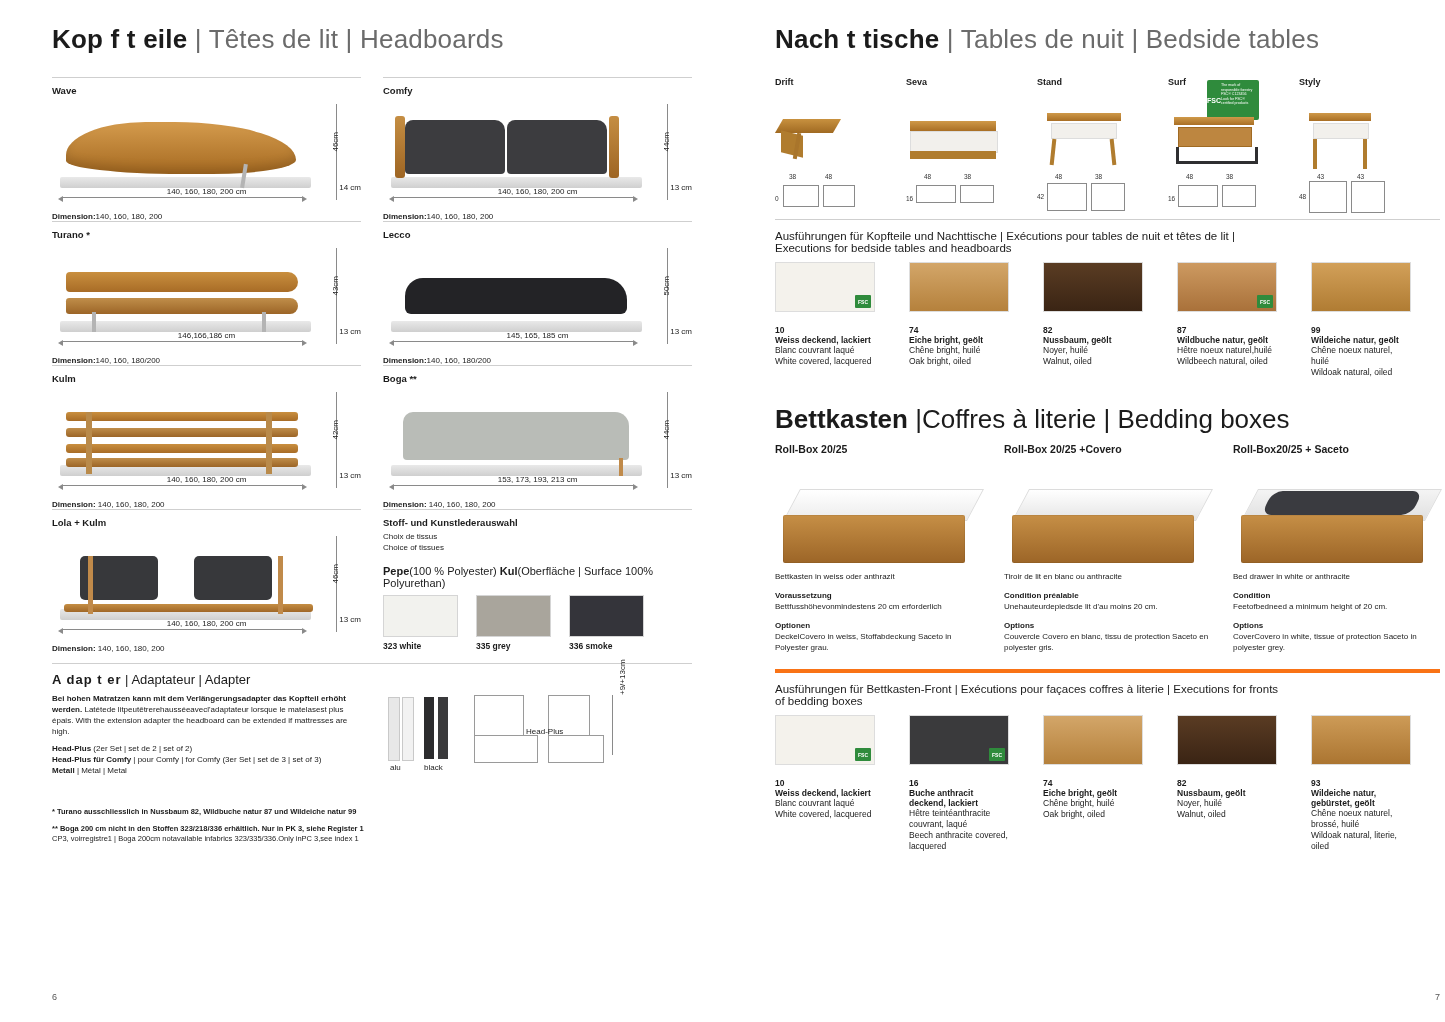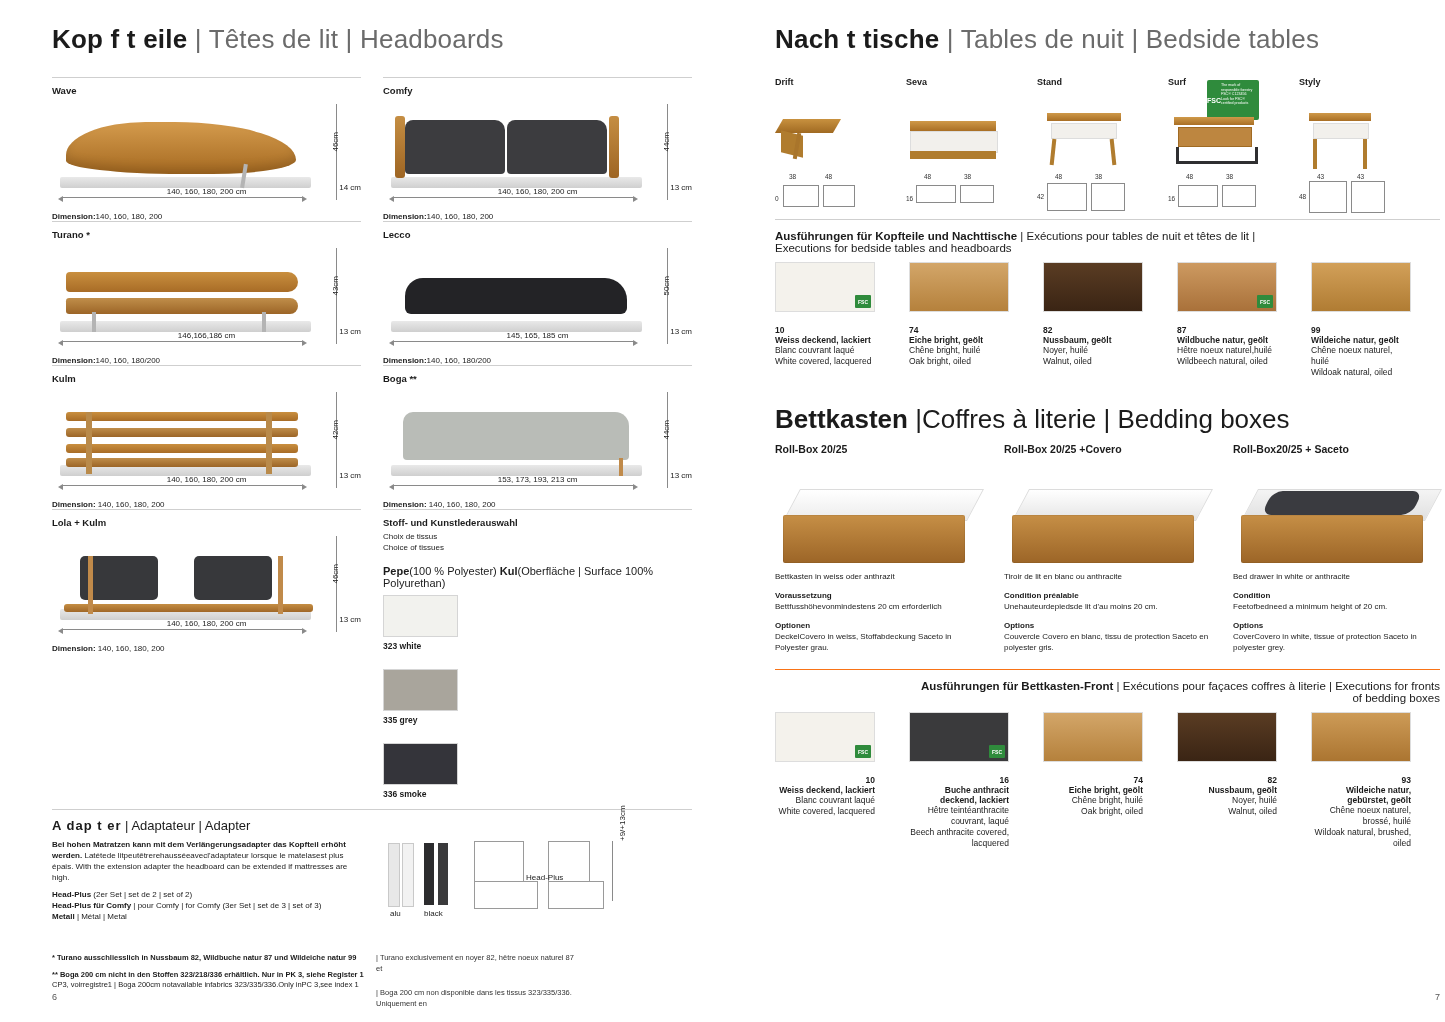--- a/index.html
+++ b/index.html
@@ -59,21 +59,21 @@
   .lecco-pad{position:absolute;left:22px;top:36px;width:222px;height:36px;background:#232326;border-radius:18px 22px 6px 6px;}
   .boga-pad{position:absolute;left:20px;top:26px;width:226px;height:48px;background:#b9bcb7;border-radius:10px 14px 4px 4px;}
   .lola-pad{position:absolute;top:26px;width:78px;height:44px;background:#37383b;border-radius:5px;}
   .lola-rail{position:absolute;left:12px;right:48px;top:74px;height:8px;background:linear-gradient(180deg,#c58e43,#a06727);border-radius:3px;}
 
   
   .stoff-title{font-size:9.5px;font-weight:700;margin:3px 0 3px 0;}
   .stoff-sub{font-size:8px;line-height:11px;color:#222;}
   .stoff-note{font-size:11px;margin:12px 0 6px 0;}
   .stoff-note b{font-weight:700;}
-  .swatches{display:flex;gap:18px;flex-direction:column;}
+  .swatches{display:flex;gap:18px;}
   .sw{width:75px;}
   .sw-box{height:40px;border:1px solid #d5d5d5;}
   .sw-lab{font-size:8.5px;font-weight:700;margin-top:4px;}
 
   
   .adapter{border-top:1px solid #cfcfcf;margin-top:10px;padding-top:8px;}
   .adapter h2{font-size:13px;font-weight:400;margin:0 0 6px 0;}
   .adapter h2 b{font-weight:700;letter-spacing:1px;}
   .adapter-body{display:flex;gap:16px;}
   .ad-text{width:312px;font-size:8px;line-height:11px;}
@@ -85,21 +85,21 @@
   .night-row{display:flex;gap:0;}
   .night-cell{width:131px;}
   .night-name{font-size:9px;font-weight:700;margin-bottom:6px;}
   .tiny{font-size:6.5px;color:#333;}
 
   .fsc{position:absolute;width:52px;height:40px;background:#2f8b3c;color:#fff;border-radius:2px;display:flex;}
   .fsc .mark{width:20px;display:flex;align-items:center;justify-content:center;font-size:7px;font-weight:700;}
   .fsc .txt{font-size:3.6px;line-height:4.6px;padding:3px 2px 0 0;}
 
   .exec-head{font-size:11.5px;font-weight:700;margin:0;}
-  .exec-head span{font-weight:700;}
+  .exec-head span{font-weight:400;}
   .exec-sub{font-size:11.5px;font-weight:400;margin:0 0 8px 0;}
   .mat-row{display:flex;gap:34px;}
   .mat{width:100px;}
   .mat-box{height:48px;border:1px solid #ddd;position:relative;}
   .mat-num{font-size:8.5px;font-weight:700;margin-top:13px;}
   .mat-l1{font-size:8.5px;font-weight:700;}
   .mat-l2,.mat-l3{font-size:8.5px;font-weight:400;line-height:11px;}
   .fsc-sm{position:absolute;right:3px;bottom:3px;width:16px;height:13px;background:#2f8b3c;color:#fff;font-size:5px;display:flex;align-items:center;justify-content:center;border-radius:1px;font-weight:700;}
 
   h1.bett{font-size:26px;font-weight:400;margin:26px 0 8px 0;}
@@ -326,24 +326,20 @@
           <div style="position:absolute;left:232px;top:2px;height:60px;border-left:1px solid #8a8a8a;"></div>
         </div>
       </div>
 
       <div style="display:flex;gap:12px;margin-top:4px;">
         <div class="foot-note" style="width:312px;">
           <div><span class="b">* Turano ausschliesslich in Nussbaum 82, Wildbuche natur 87 und Wildeiche natur 99</span></div>
           <div style="margin-top:6px;"><span class="b">** Boga 200 cm nicht in den Stoffen 323/218/336 erhältlich. Nur in PK 3, siehe Register 1</span></div>
           <div>CP3, voirregistre1 | Boga 200cm notavailable infabrics 323/335/336.Only inPC 3,see index 1</div>
         </div>
-        <div class="foot-note" style="width:200px;color:#333;">
-          <div>| Turano exclusivement en noyer 82, hêtre noeux naturel 87 et</div>
-          <div style="margin-top:14px;">| Boga 200 cm non disponible dans les tissus 323/335/336. Uniquement en</div>
-        </div>
       </div>
     </div>
 
     <div class="pagenum" style="left:0;top:968px;position:absolute;">6</div>
   </div>
 
   <div class="col-right">
 
     <h1 class="section">
       <b>Nach t tische</b><span class="sep"> | Tables de nuit | Bedside tables</span>
@@ -538,21 +534,21 @@
         <div class="box-txt">
           <div style="margin-bottom:8px;">Bed drawer in white or anthracite</div>
           <div class="b">Condition</div>
           <div style="margin-bottom:8px;">Feetofbedneed a minimum height of 20 cm.</div>
           <div class="b">Options</div>
           <div>CoverCovero in white, tissue of protection Saceto in polyester grey.</div>
         </div>
       </div>
     </div>
 
-    <div style="border-top:1px solid #f97316;margin-top:16px;padding-top:10px;text-align:right;">
+    <div style="border-top:4px solid #f97316;margin-top:16px;padding-top:10px;">
       <div class="exec-head">
         <span>Ausführungen für Bettkasten-Front</span>
         <span style="font-weight:400">| Exécutions pour façaces coffres à literie | Executions for fronts</span>
       </div>
       <div class="exec-sub">of bedding boxes</div>
       <div class="mat-row">
         <div class="mat">
           <div class="mat-box" style="background:#f4f2ec">
               <div class="fsc-sm">FSC</div>
             </div>
@@ -582,20 +578,20 @@
           <div class="mat-num">82</div>
           <div class="mat-l1">Nussbaum, geölt</div>
           <div class="mat-l2">Noyer, huilé</div>
           <div class="mat-l3">Walnut, oiled</div>
         </div>
         <div class="mat">
           <div class="mat-box" style="background:linear-gradient(180deg,#cd9b57,#ab7531)"></div>
           <div class="mat-num">93</div>
           <div class="mat-l1">Wildeiche natur, gebürstet, geölt</div>
           <div class="mat-l2">Chêne noeux naturel, brossé, huilé</div>
-          <div class="mat-l3">Wildoak natural, brushed, oiled</div>
+          <div class="mat-l3">Wildoak natural, literie, oiled</div>
         </div>
       </div>
     </div>
 
     <div class="pagenum" style="right:0;top:968px;position:absolute;">7</div>
   </div>
 </div>
 
 </body></html>

